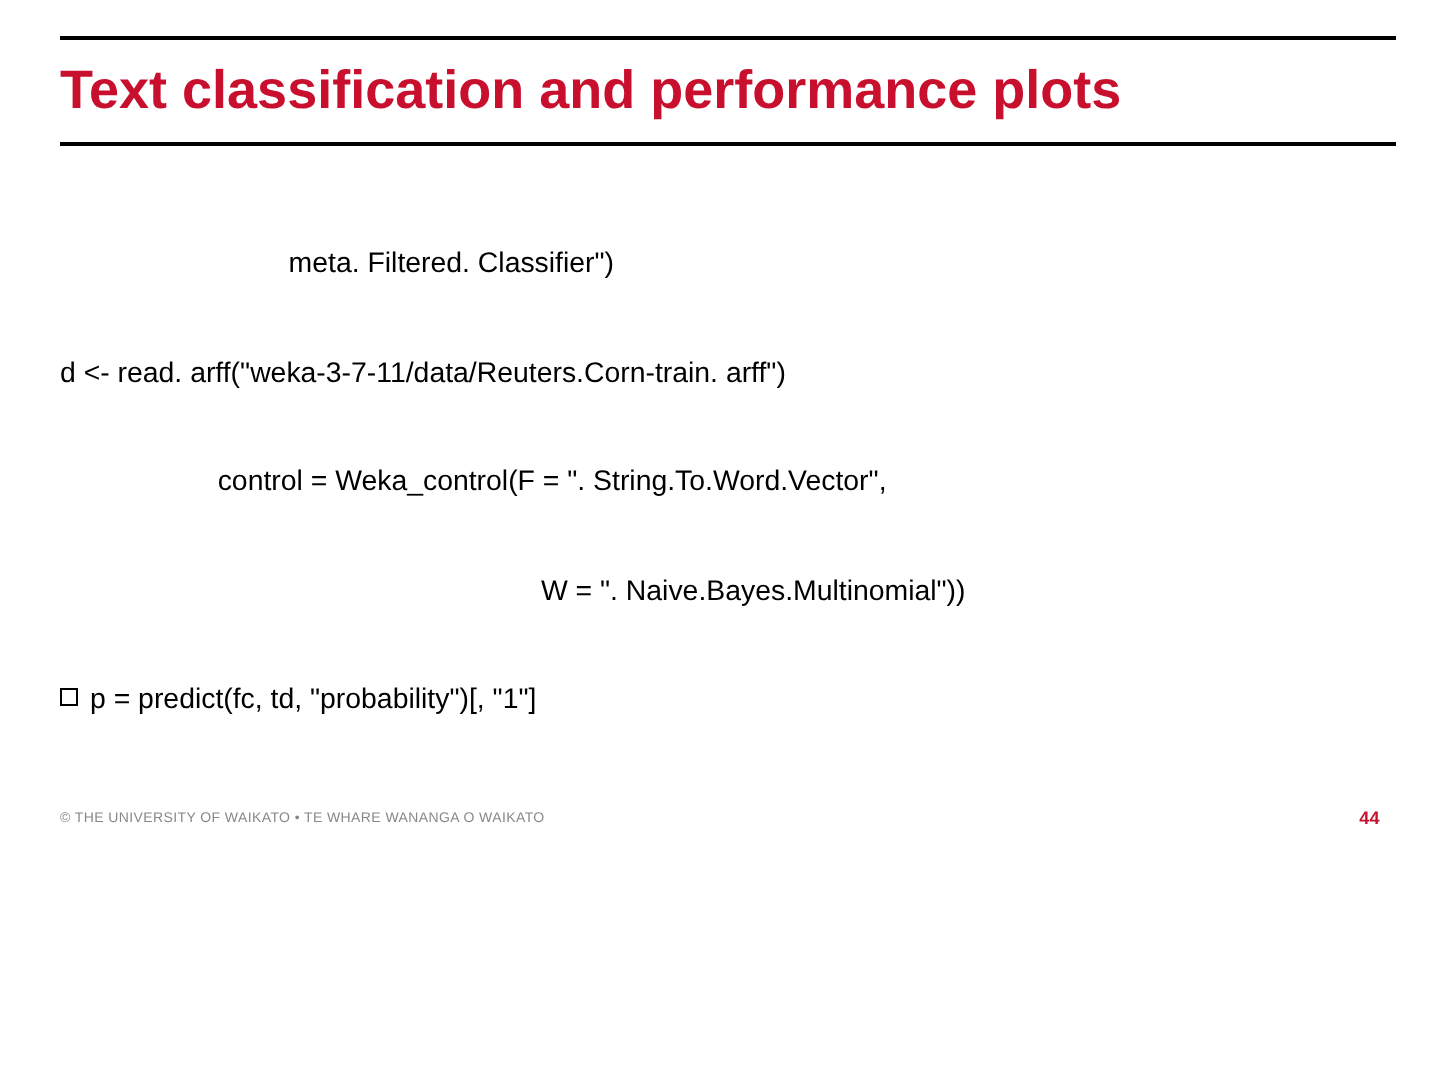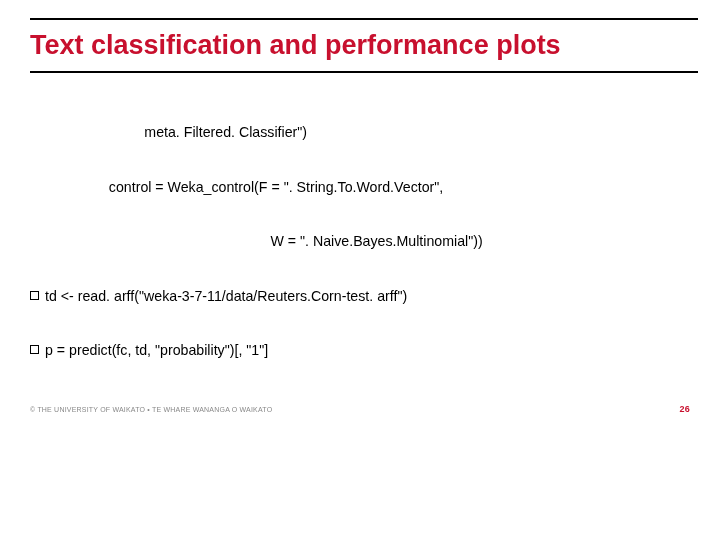--- a/index.html
+++ b/index.html
@@ -62,33 +62,33 @@
 </head>
 <body>
 
 <div class="slide">
   <hr class="rule">
   <div class="title">Text classification and performance plots</div>
   <hr class="rule">
 
   <div class="code-block">
     <span class="code-line"><span>                             meta. Filtered. Classifier")</span></span>
+    <span class="code-line"><span>d &lt;- read. arff("weka-3-7-11/data/Reuters.Corn-train. arff")</span></span>
     <span class="code-line"><span>                    control = Weka_control(F = ". String.To.Word.Vector",</span></span>
     <span class="code-line"><span>                                                             W = ". Naive.Bayes.Multinomial"))</span></span>
-    <span class="code-line"><span class="bullet-box"></span><span>td &lt;- read. arff("weka-3-7-11/data/Reuters.Corn-test. arff")</span></span>
     <span class="code-line"><span class="bullet-box"></span><span>p = predict(fc, td, "probability")[, "1"]</span></span>
     
     
     
     
     
     
     
     
     
     
   </div>
 
   <div class="footer">
     <span>© THE UNIVERSITY OF WAIKATO  •  TE WHARE WANANGA O WAIKATO</span>
-    <span class="pg">26</span>
+    <span class="pg">44</span>
   </div>
 </div>
 
 </body></html>

